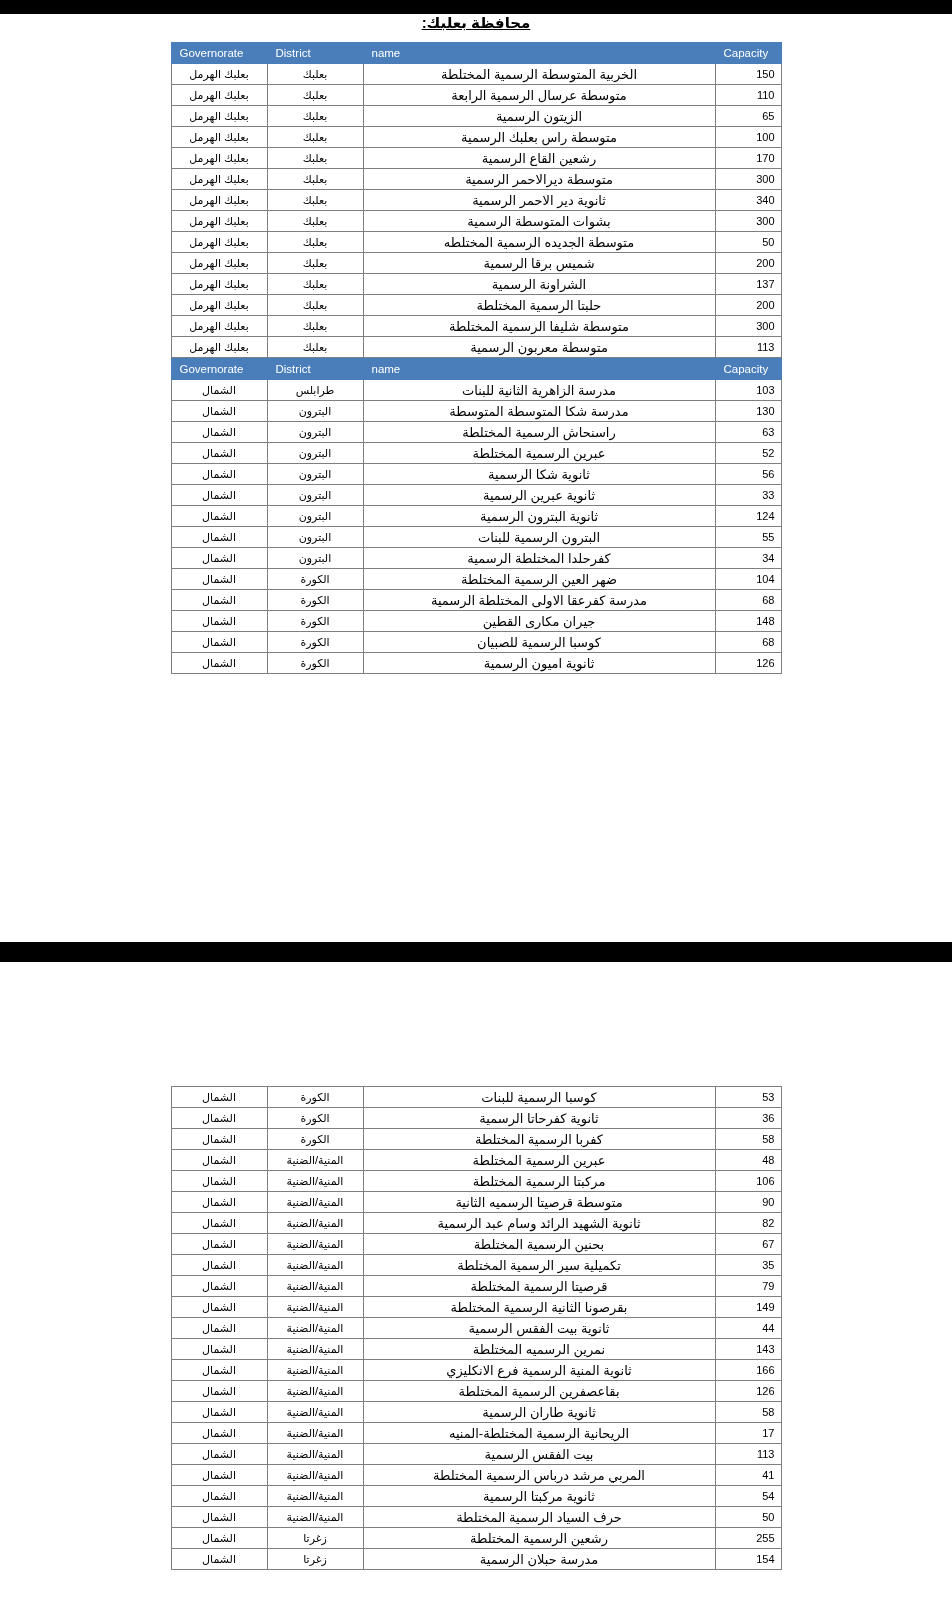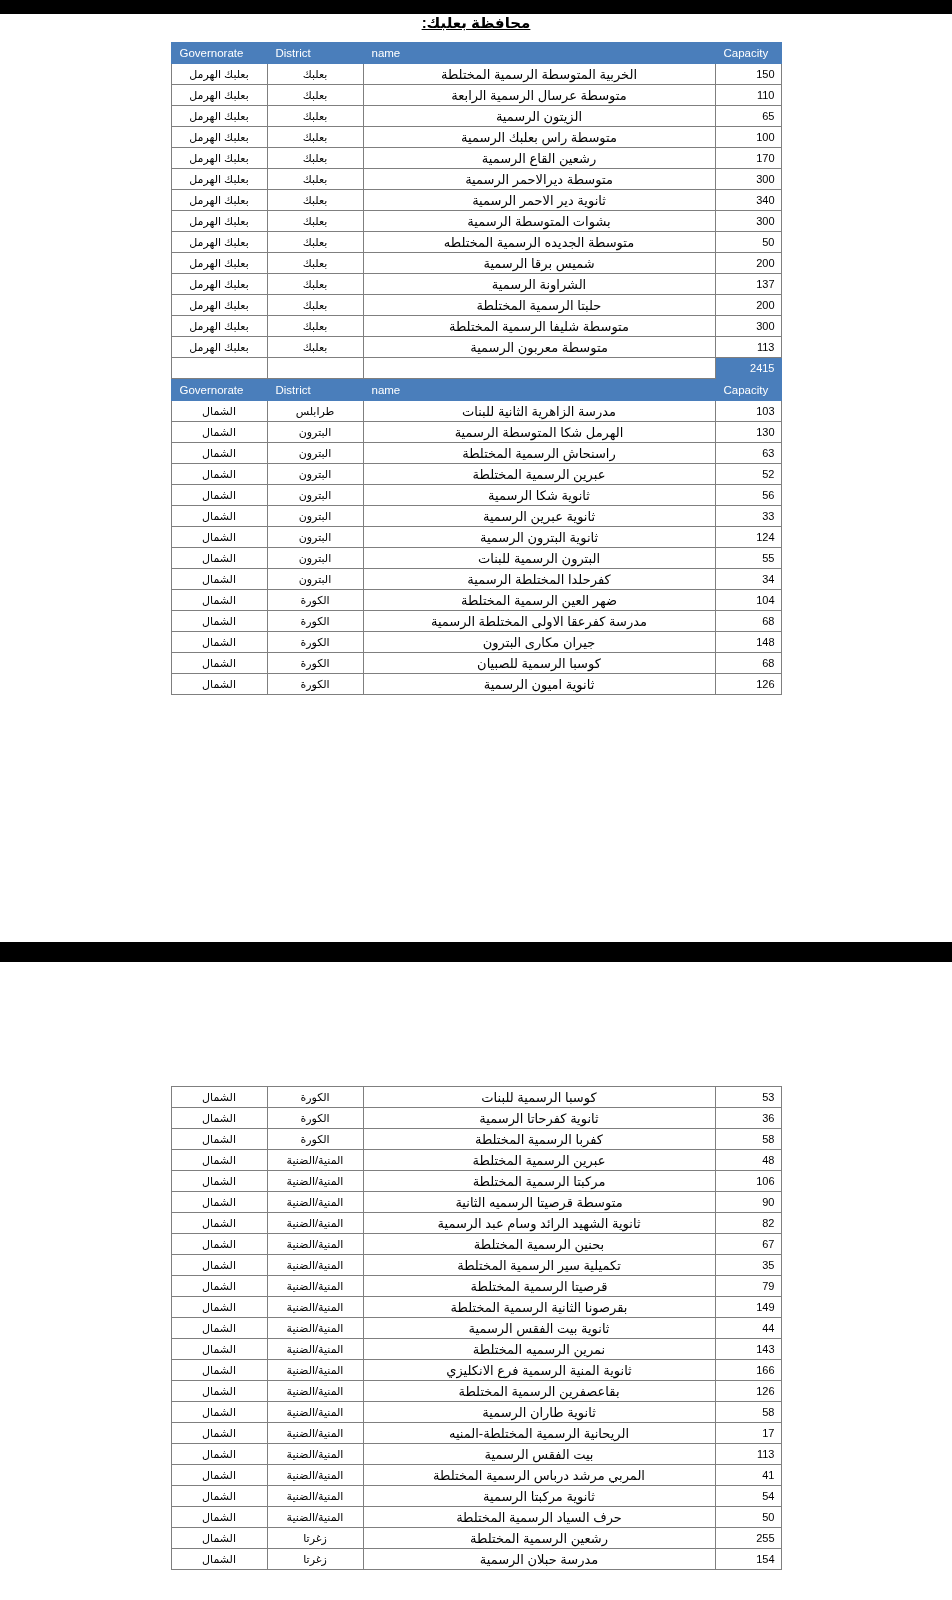--- a/index.html
+++ b/index.html
@@ -191,26 +191,20 @@
           <td class="dist">بعلبك</td>
           <td class="name">متوسطة شليفا الرسمية المختلطة</td>
           <td class="cap">300</td>
         </tr>
         <tr>
           <td class="gov">بعلبك الهرمل</td>
           <td class="dist">بعلبك</td>
           <td class="name">متوسطة معربون الرسمية</td>
           <td class="cap">113</td>
         </tr>
-        <tr class="total">
-          <td class="gov">&nbsp;</td>
-          <td class="dist">&nbsp;</td>
-          <td class="name">&nbsp;</td>
-          <td class="cap">2415</td>
-        </tr>
       </tbody>
   </table>
 
 
   <table class="data">
     <colgroup>
         <col class="c-gov">
         <col class="c-dist">
         <col class="c-name">
         <col class="c-cap">
@@ -226,21 +220,21 @@
     <tbody id="tb2">
         <tr>
           <td class="gov">الشمال</td>
           <td class="dist">طرابلس</td>
           <td class="name">مدرسة الزاهرية الثانية للبنات</td>
           <td class="cap">103</td>
         </tr>
         <tr>
           <td class="gov">الشمال</td>
           <td class="dist">البترون</td>
-          <td class="name">الهرمل شكا المتوسطة الرسمية</td>
+          <td class="name">مدرسة شكا المتوسطة المتوسطة</td>
           <td class="cap">130</td>
         </tr>
         <tr>
           <td class="gov">الشمال</td>
           <td class="dist">البترون</td>
           <td class="name">راسنحاش الرسمية المختلطة</td>
           <td class="cap">63</td>
         </tr>
         <tr>
           <td class="gov">الشمال</td>
@@ -286,21 +280,21 @@
         </tr>
         <tr>
           <td class="gov">الشمال</td>
           <td class="dist">الكورة</td>
           <td class="name">مدرسة كفرعقا الاولى المختلطة الرسمية</td>
           <td class="cap">68</td>
         </tr>
         <tr>
           <td class="gov">الشمال</td>
           <td class="dist">الكورة</td>
-          <td class="name">جيران مكارى البترون</td>
+          <td class="name">جيران مكارى القطين</td>
           <td class="cap">148</td>
         </tr>
         <tr>
           <td class="gov">الشمال</td>
           <td class="dist">الكورة</td>
           <td class="name">كوسبا الرسمية للصبيان</td>
           <td class="cap">68</td>
         </tr>
         <tr>
           <td class="gov">الشمال</td>

